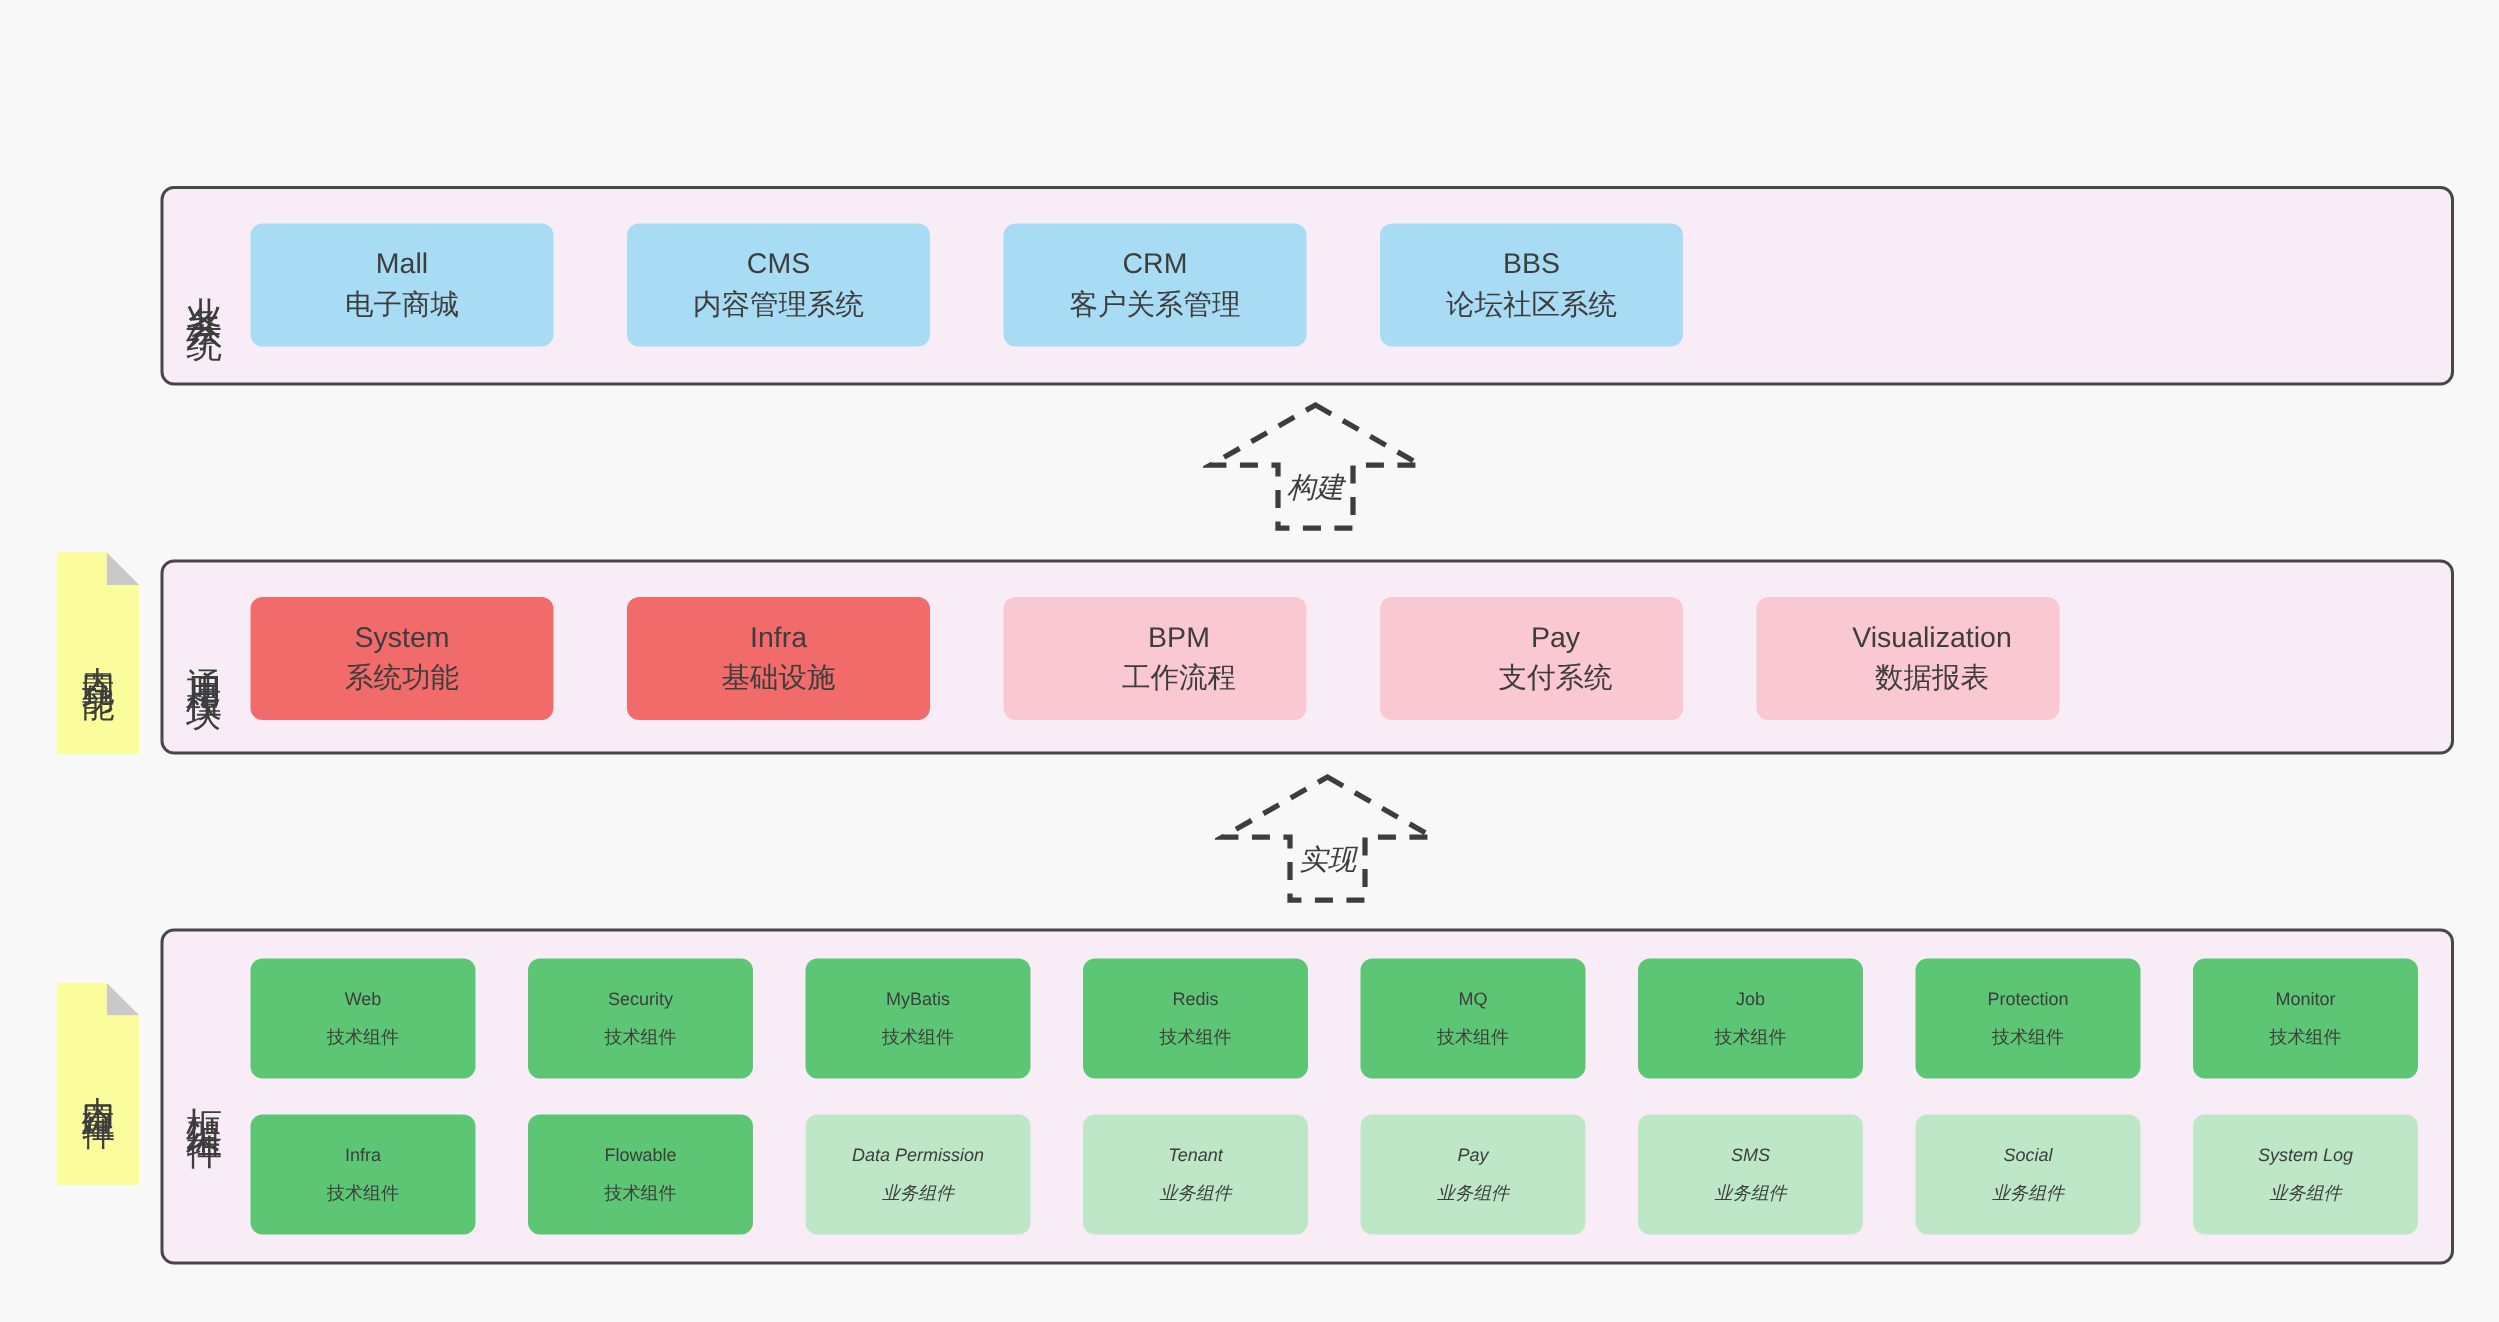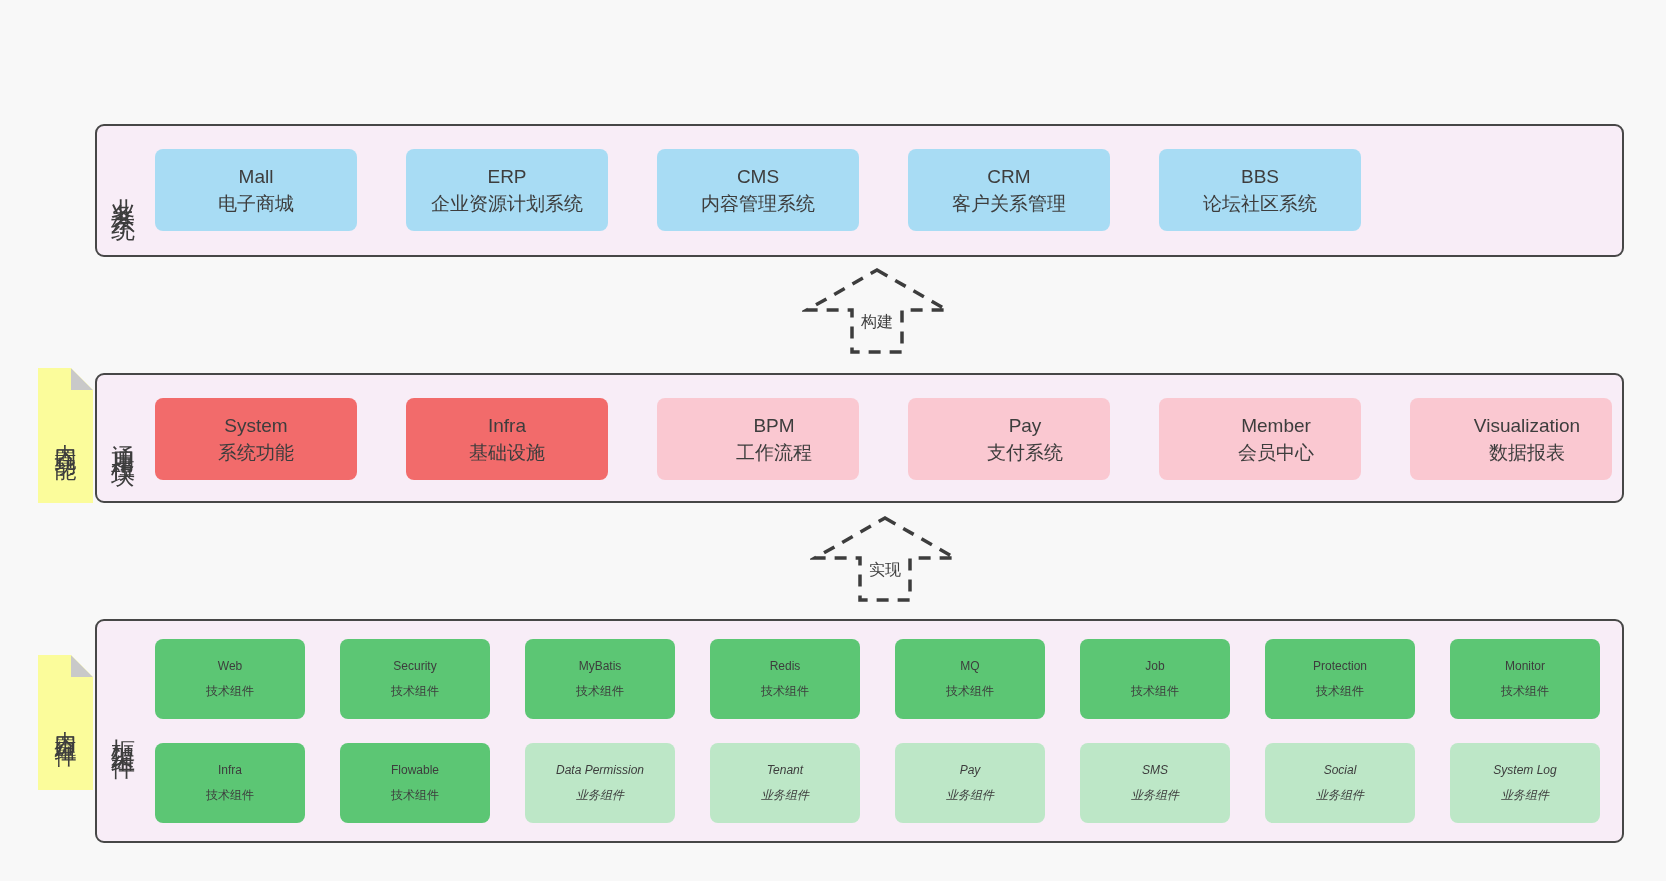--- a/index.html
+++ b/index.html
@@ -3,21 +3,21 @@
 <meta charset="utf-8">
 <style>
   html,body{margin:0;padding:0;}
   body{
     width:1666px;height:881px;position:relative;overflow:hidden;
     background:var(--page-bg,#f8f8f8);
     font-family:"Liberation Sans","DejaVu Sans",sans-serif;
     color:var(--text,#3d3d3d);
   }
   .layer{
-    position:absolute;left:95px;width:1529px;box-sizing:border-box;
+    position:absolute;left:107px;width:1529px;box-sizing:border-box;
     background:var(--container-bg,#f8edf7);
     border:2px solid var(--container-border,#474747);
     border-radius:9px;
     z-index:2;
   }
   .layer-label{
     position:absolute;left:10px;top:50%;transform:translateY(-50%);
     writing-mode:vertical-lr;text-orientation:upright;
     font-size:24px;letter-spacing:6px;color:var(--text,#3d3d3d);
     white-space:nowrap;
@@ -61,44 +61,40 @@
   .arrow{position:absolute;width:150px;height:90px;z-index:3;}
   .arrow-1{left:802px;top:266px;}
   .arrow-2{left:810px;top:514px;}
   .arrow svg{position:absolute;inset:0;}
   .arrow path{
     fill:none;stroke:var(--arrow-stroke,#3d3d3d);
     stroke-width:3.5;stroke-dasharray:12 9;
   }
   .arrow-label{
     position:absolute;left:50%;top:46px;transform:translateX(-50%);
-    background:var(--page-bg,#f8f8f8);font-size:16px;padding:0 3px;
-    color:var(--text,#3d3d3d);white-space:nowrap;
+    background:var(--page-bg,#f8f8f8);font-size:19px;padding:0 3px;
+    color:var(--text,#3d3d3d);white-space:nowrap;font-style:italic;
   }
 </style>
 </head>
 <body>
 
 <div class="note note-l2">
   <span class="note-label">内置功能</span>
 </div>
 <div class="note note-l3">
   <span class="note-label">内置组件</span>
 </div>
 
 <div class="layer" style="top:124px;height:133px;">
   <span class="layer-label">业务系统</span>
   <div class="boxes six">
       <div class="box v-blue">
         <span>Mall</span>
         <span>电子商城</span>
-      </div>
-      <div class="box v-blue">
-        <span>ERP</span>
-        <span>企业资源计划系统</span>
       </div>
       <div class="box v-blue">
         <span>CMS</span>
         <span>内容管理系统</span>
       </div>
       <div class="box v-blue">
         <span>CRM</span>
         <span>客户关系管理</span>
       </div>
       <div class="box v-blue">
@@ -128,24 +124,20 @@
       </div>
       <div class="box v-pink">
         <span>BPM</span>
         <span>工作流程</span>
       </div>
       <div class="box v-pink">
         <span>Pay</span>
         <span>支付系统</span>
       </div>
       <div class="box v-pink">
-        <span>Member</span>
-        <span>会员中心</span>
-      </div>
-      <div class="box v-pink">
         <span>Visualization</span>
         <span>数据报表</span>
       </div>
     </div>
 </div>
 
 <div class="arrow arrow-2">
   <svg viewBox="0 0 150 90" width="150" height="90">
     <path d="M75,4 L145,44 L100,44 L100,86 L50,86 L50,44 L5,44 Z"></path>
   </svg>

